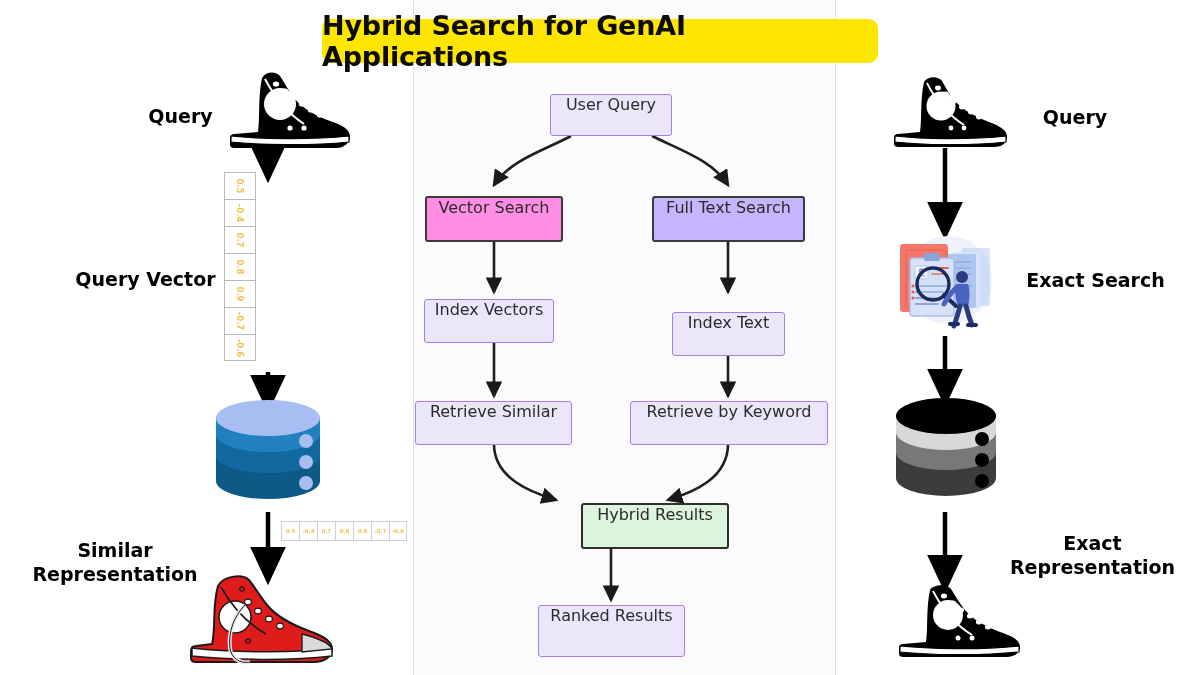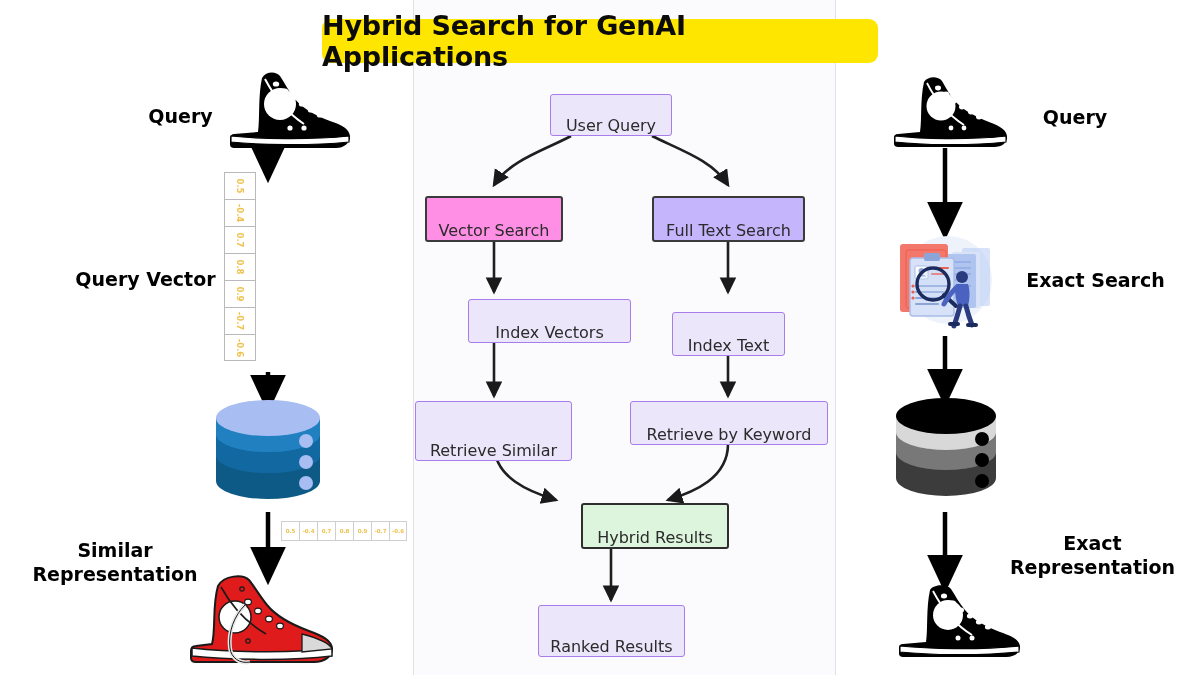--- a/index.html
+++ b/index.html
@@ -33,21 +33,21 @@
 
   
   .side-label {
     position:absolute; font-size:19px; font-weight:bold; color:#000;
     line-height:1.28; text-align:center; white-space:pre-line;
   }
 
   
   .node {
     position:absolute;
-    display:flex; align-items:flex-end; justify-content:center;
+    display:flex; align-items:flex-start; justify-content:center;
     font-size:16px; color:#2b2b2b; border-radius:3px;
     font-family:"DejaVu Sans", sans-serif;
     white-space:nowrap;
   }
   .node.lilac   { background:#ECE6FB; border:1.5px solid #A97CEC; }
   .node.pink    { background:#FF8FE4; border:2.5px solid #3a3a3a; }
   .node.violet  { background:#c4b5fd; border:2.5px solid #3a3a3a; }
   .node.green   { background:#DDF5DC; border:2.5px solid #2e2e2e; }
 
   
@@ -244,29 +244,29 @@
   </div>
 
   <div class="node pink" style="left:425px; top:196px; width:138px; height:46px;">
     <span>Vector Search</span>
   </div>
 
   <div class="node violet" style="left:652px; top:196px; width:153px; height:46px;">
     <span>Full Text Search</span>
   </div>
 
-  <div class="node lilac" style="left:424px; top:299px; width:163px; height:44px;margin-left:44px;">
+  <div class="node lilac" style="left:424px; top:299px; width:130px; height:44px;">
     <span>Index Vectors</span>
   </div>
 
   <div class="node lilac" style="left:672px; top:312px; width:113px; height:44px;">
     <span>Index Text</span>
   </div>
 
-  <div class="node lilac" style="left:415px; top:401px; width:157px; height:60px;">
+  <div class="node lilac" style="left:415px; top:401px; width:157px; height:44px;">
     <span>Retrieve Similar</span>
   </div>
 
   <div class="node lilac" style="left:630px; top:401px; width:198px; height:44px;">
     <span>Retrieve by Keyword</span>
   </div>
 
   <div class="node green" style="left:537px; top:503px; width:148px; height:46px;margin-left:44px;">
     <span>Hybrid Results</span>
   </div>

